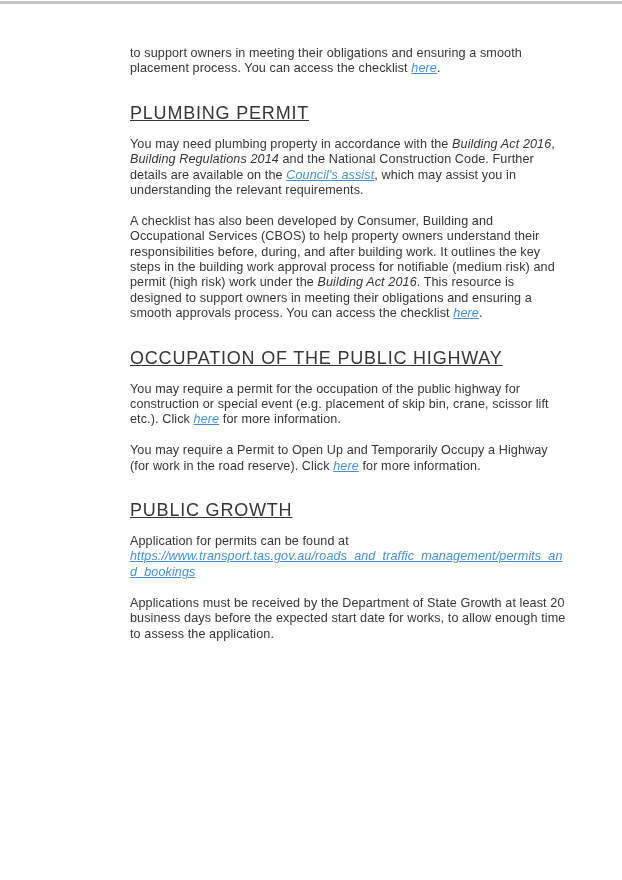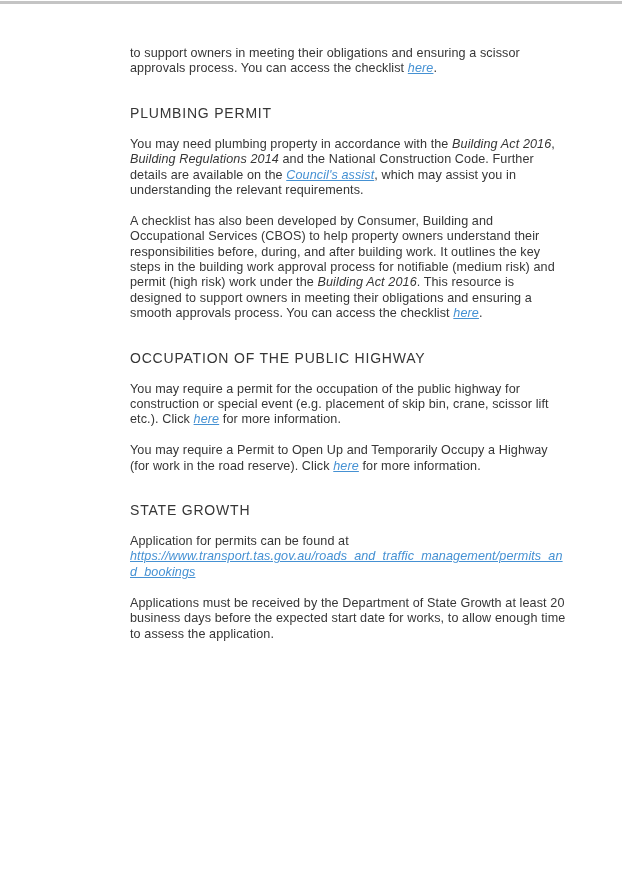--- a/index.html
+++ b/index.html
@@ -29,46 +29,47 @@
     top: 46px;
     width: 436px;
     font-size: 12.6px;
     line-height: 15.4px;
     letter-spacing: 0.1px;
   }
   .doc p.doc-paragraph {
     margin: 0 0 15.5px 0;
   }
   .doc h2.doc-heading {
-    font-size: 14px;
+    font-size: 18px;
     font-weight: 400;
     letter-spacing: 0.8px;
     margin: 29px 0 15.5px 0;
+    text-decoration: underline;
   }
   .doc a {
     color: var(--link-color, #4591d3);
     text-decoration: underline;
     overflow-wrap: break-word;
     word-wrap: break-word;
     cursor: pointer;
     font-style: italic;
   }
   .doc em {
     font-style: italic;
   }
 </style>
 </head>
 <body style="--text-color: #363636; --link-color: #4591d3; background: rgb(255, 255, 255); --edge-color: #c4c4c4;">
 
 <div class="top-edge"></div>
 
 <div class="doc">
-    <p class="doc-paragraph"><span>to support owners in meeting their obligations and ensuring a scissor approvals process. You can access the checklist </span><a href="#">here</a><span>.</span></p>
+    <p class="doc-paragraph"><span>to support owners in meeting their obligations and ensuring a smooth placement process. You can access the checklist </span><a href="#">here</a><span>.</span></p>
     <h2 class="doc-heading">PLUMBING PERMIT</h2>
     <p class="doc-paragraph"><span>You may need plumbing property in accordance with the </span><em>Building Act 2016</em><span>, </span><em>Building Regulations 2014</em><span> and the National Construction Code. Further details are available on the </span><a href="#">Council's assist</a><span>, which may assist you in understanding the relevant requirements.</span></p>
     <p class="doc-paragraph"><span>A checklist has also been developed by Consumer, Building and Occupational Services (CBOS) to help property owners understand their responsibilities before, during, and after building work. It outlines the key steps in the building work approval process for notifiable (medium risk) and permit (high risk) work under the </span><em>Building Act 2016</em><span>. This resource is designed to support owners in meeting their obligations and ensuring a smooth approvals process. You can access the checklist </span><a href="#">here</a><span>.</span></p>
     <h2 class="doc-heading">OCCUPATION OF THE PUBLIC HIGHWAY</h2>
     <p class="doc-paragraph"><span>You may require a permit for the occupation of the public highway for construction or special event (e.g. placement of skip bin, crane, scissor lift etc.). Click </span><a href="#">here</a><span> for more information.</span></p>
     <p class="doc-paragraph"><span>You may require a Permit to Open Up and Temporarily Occupy a Highway (for work in the road reserve). Click </span><a href="#">here</a><span> for more information.</span></p>
-    <h2 class="doc-heading">STATE GROWTH</h2>
+    <h2 class="doc-heading">PUBLIC GROWTH</h2>
     <p class="doc-paragraph"><span>Application for permits can be found at </span><a href="#">https://www.transport.tas.gov.au/roads_and_traffic_management/permits_and_bookings</a></p>
     <p class="doc-paragraph"><span>Applications must be received by the Department of State Growth at least 20 business days before the expected start date for works, to allow enough time to assess the application.</span></p>
   </div>
 
 </body></html>

